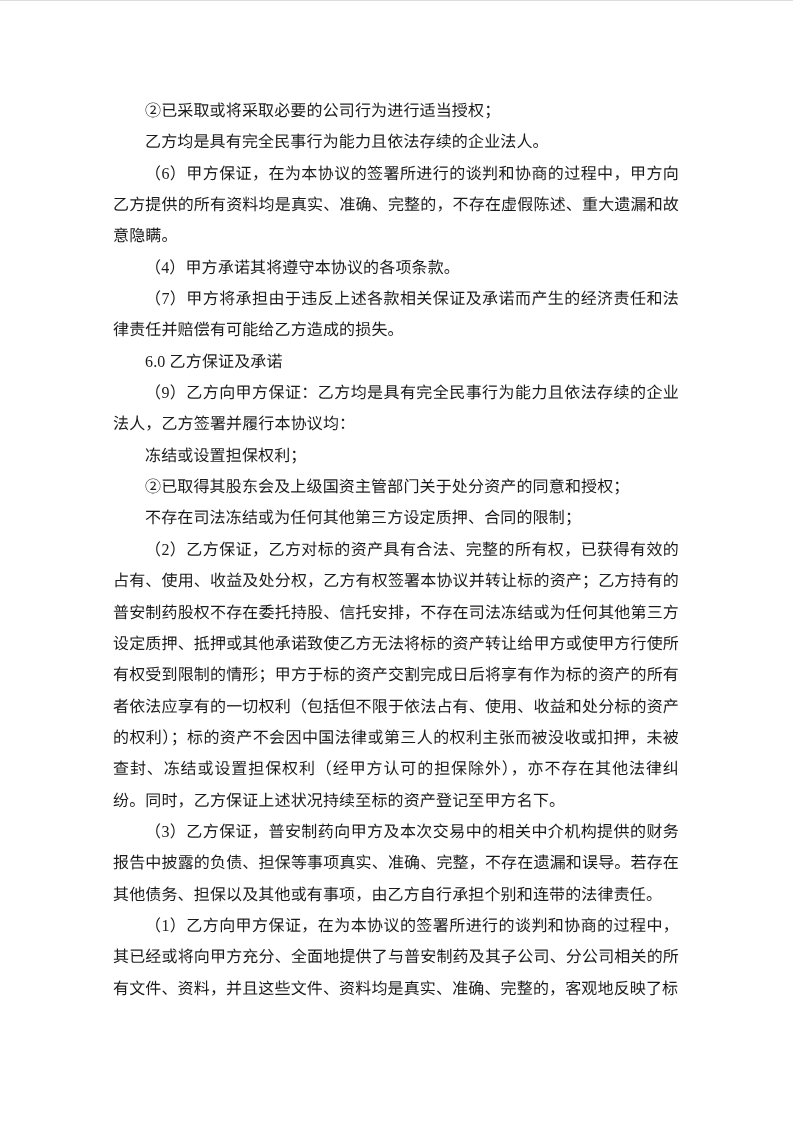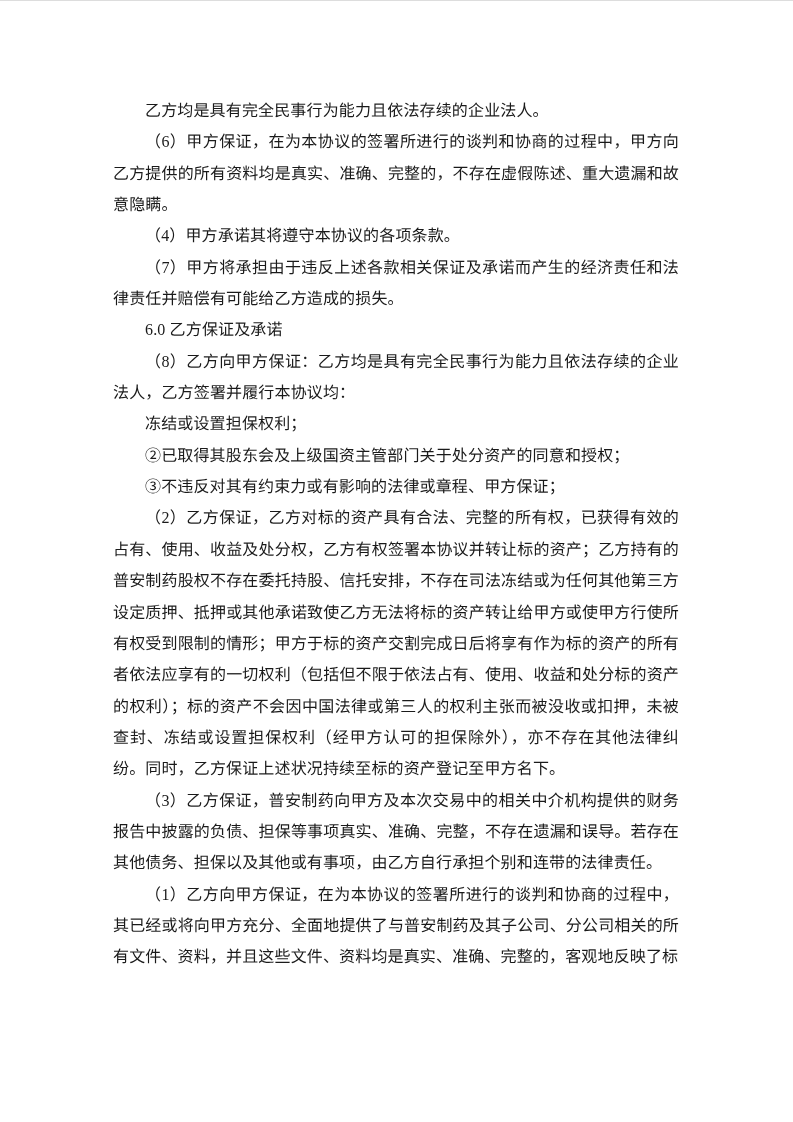--- a/index.html
+++ b/index.html
@@ -40,25 +40,26 @@
     word-break: normal;
     overflow-wrap: break-word;
     font-family: "Liberation Serif", "DejaVu Serif", serif;
   }
 </style>
 </head>
 <body>
 
 <div class="page-top-edge"></div>
 <div class="doc-body">
+    <p class="doc-line">②已采取或将采取必要的公司行为进行适当授权；</p>
     <p class="doc-line">乙方均是具有完全民事行为能力且依法存续的企业法人。</p>
     <p class="doc-line">（6）甲方保证，在为本协议的签署所进行的谈判和协商的过程中，甲方向乙方提供的所有资料均是真实、准确、完整的，不存在虚假陈述、重大遗漏和故意隐瞒。</p>
     <p class="doc-line">（4）甲方承诺其将遵守本协议的各项条款。</p>
     <p class="doc-line">（7）甲方将承担由于违反上述各款相关保证及承诺而产生的经济责任和法律责任并赔偿有可能给乙方造成的损失。</p>
     <p class="doc-line">6.0 乙方保证及承诺</p>
-    <p class="doc-line">（8）乙方向甲方保证：乙方均是具有完全民事行为能力且依法存续的企业法人，乙方签署并履行本协议均：</p>
+    <p class="doc-line">（9）乙方向甲方保证：乙方均是具有完全民事行为能力且依法存续的企业法人，乙方签署并履行本协议均：</p>
     <p class="doc-line">冻结或设置担保权利；</p>
     <p class="doc-line">②已取得其股东会及上级国资主管部门关于处分资产的同意和授权；</p>
-    <p class="doc-line">③不违反对其有约束力或有影响的法律或章程、甲方保证；</p>
+    <p class="doc-line">不存在司法冻结或为任何其他第三方设定质押、合同的限制；</p>
     <p class="doc-line">（2）乙方保证，乙方对标的资产具有合法、完整的所有权，已获得有效的占有、使用、收益及处分权，乙方有权签署本协议并转让标的资产；乙方持有的普安制药股权不存在委托持股、信托安排，不存在司法冻结或为任何其他第三方设定质押、抵押或其他承诺致使乙方无法将标的资产转让给甲方或使甲方行使所有权受到限制的情形；甲方于标的资产交割完成日后将享有作为标的资产的所有者依法应享有的一切权利（包括但不限于依法占有、使用、收益和处分标的资产的权利）；标的资产不会因中国法律或第三人的权利主张而被没收或扣押，未被查封、冻结或设置担保权利（经甲方认可的担保除外），亦不存在其他法律纠纷。同时，乙方保证上述状况持续至标的资产登记至甲方名下。</p>
     <p class="doc-line">（3）乙方保证，普安制药向甲方及本次交易中的相关中介机构提供的财务报告中披露的负债、担保等事项真实、准确、完整，不存在遗漏和误导。若存在其他债务、担保以及其他或有事项，由乙方自行承担个别和连带的法律责任。</p>
     <p class="doc-line">（1）乙方向甲方保证，在为本协议的签署所进行的谈判和协商的过程中，其已经或将向甲方充分、全面地提供了与普安制药及其子公司、分公司相关的所有文件、资料，并且这些文件、资料均是真实、准确、完整的，客观地反映了标</p>
   </div>
 
 </body></html>

